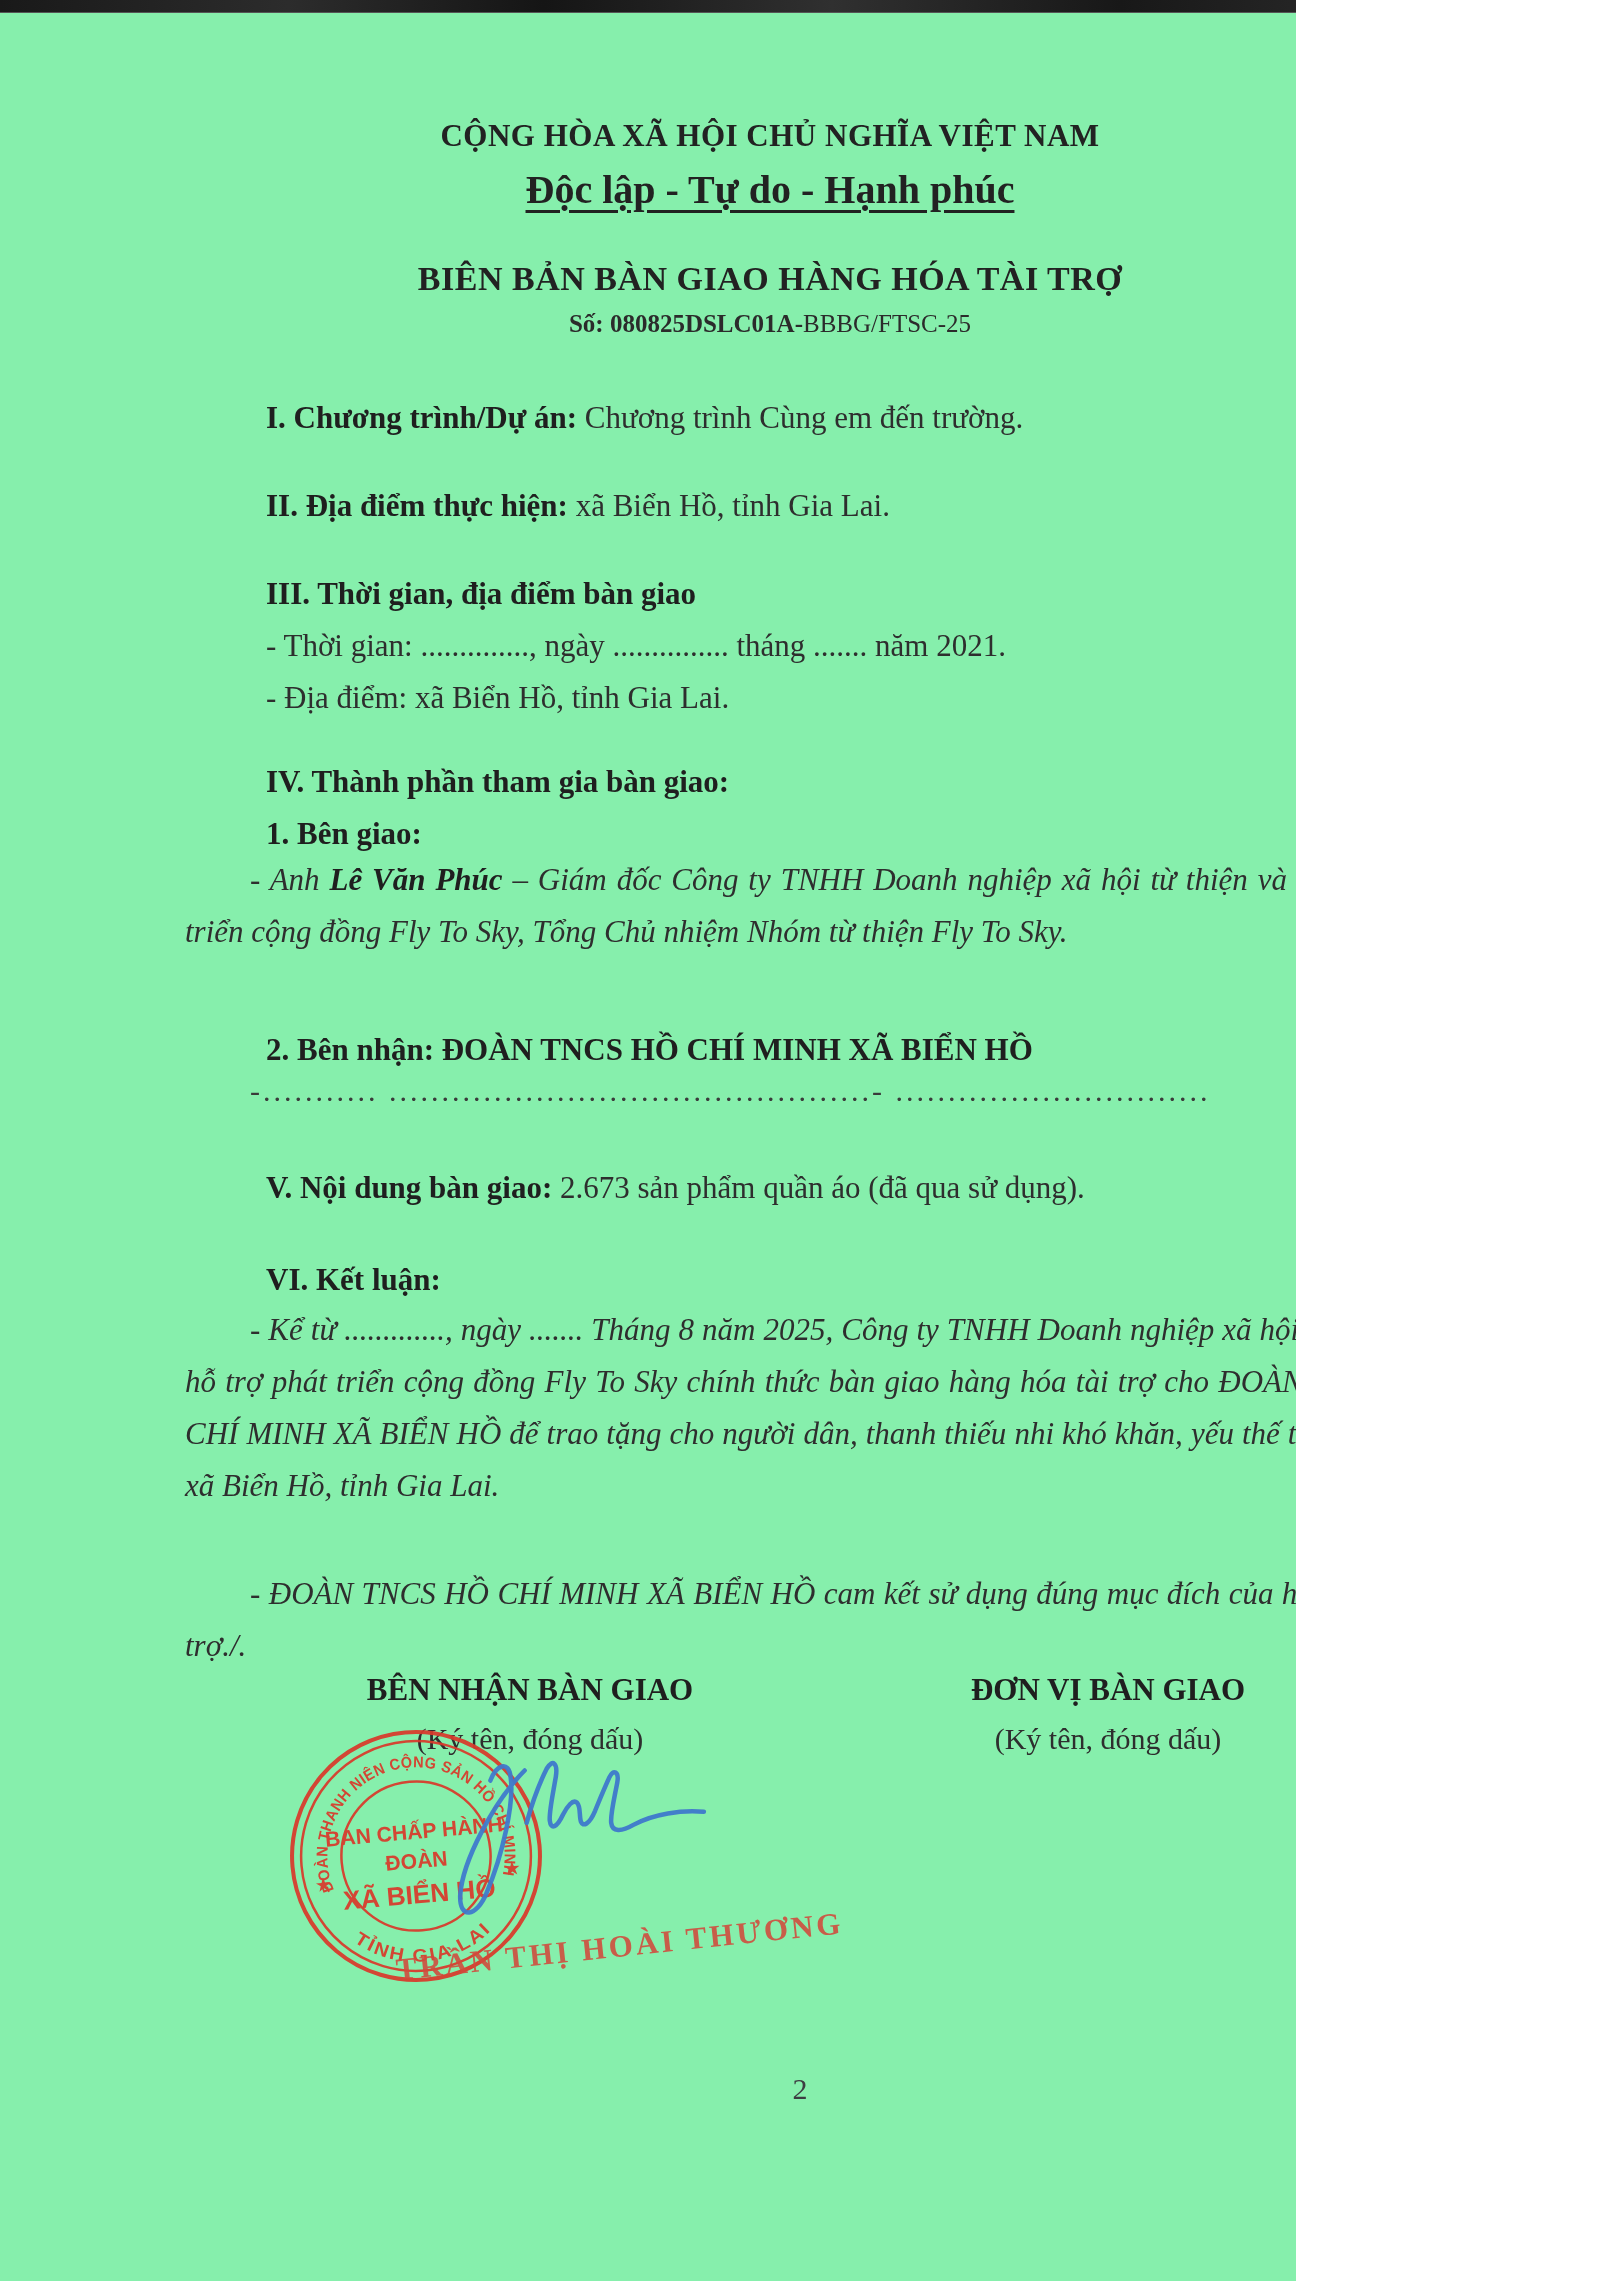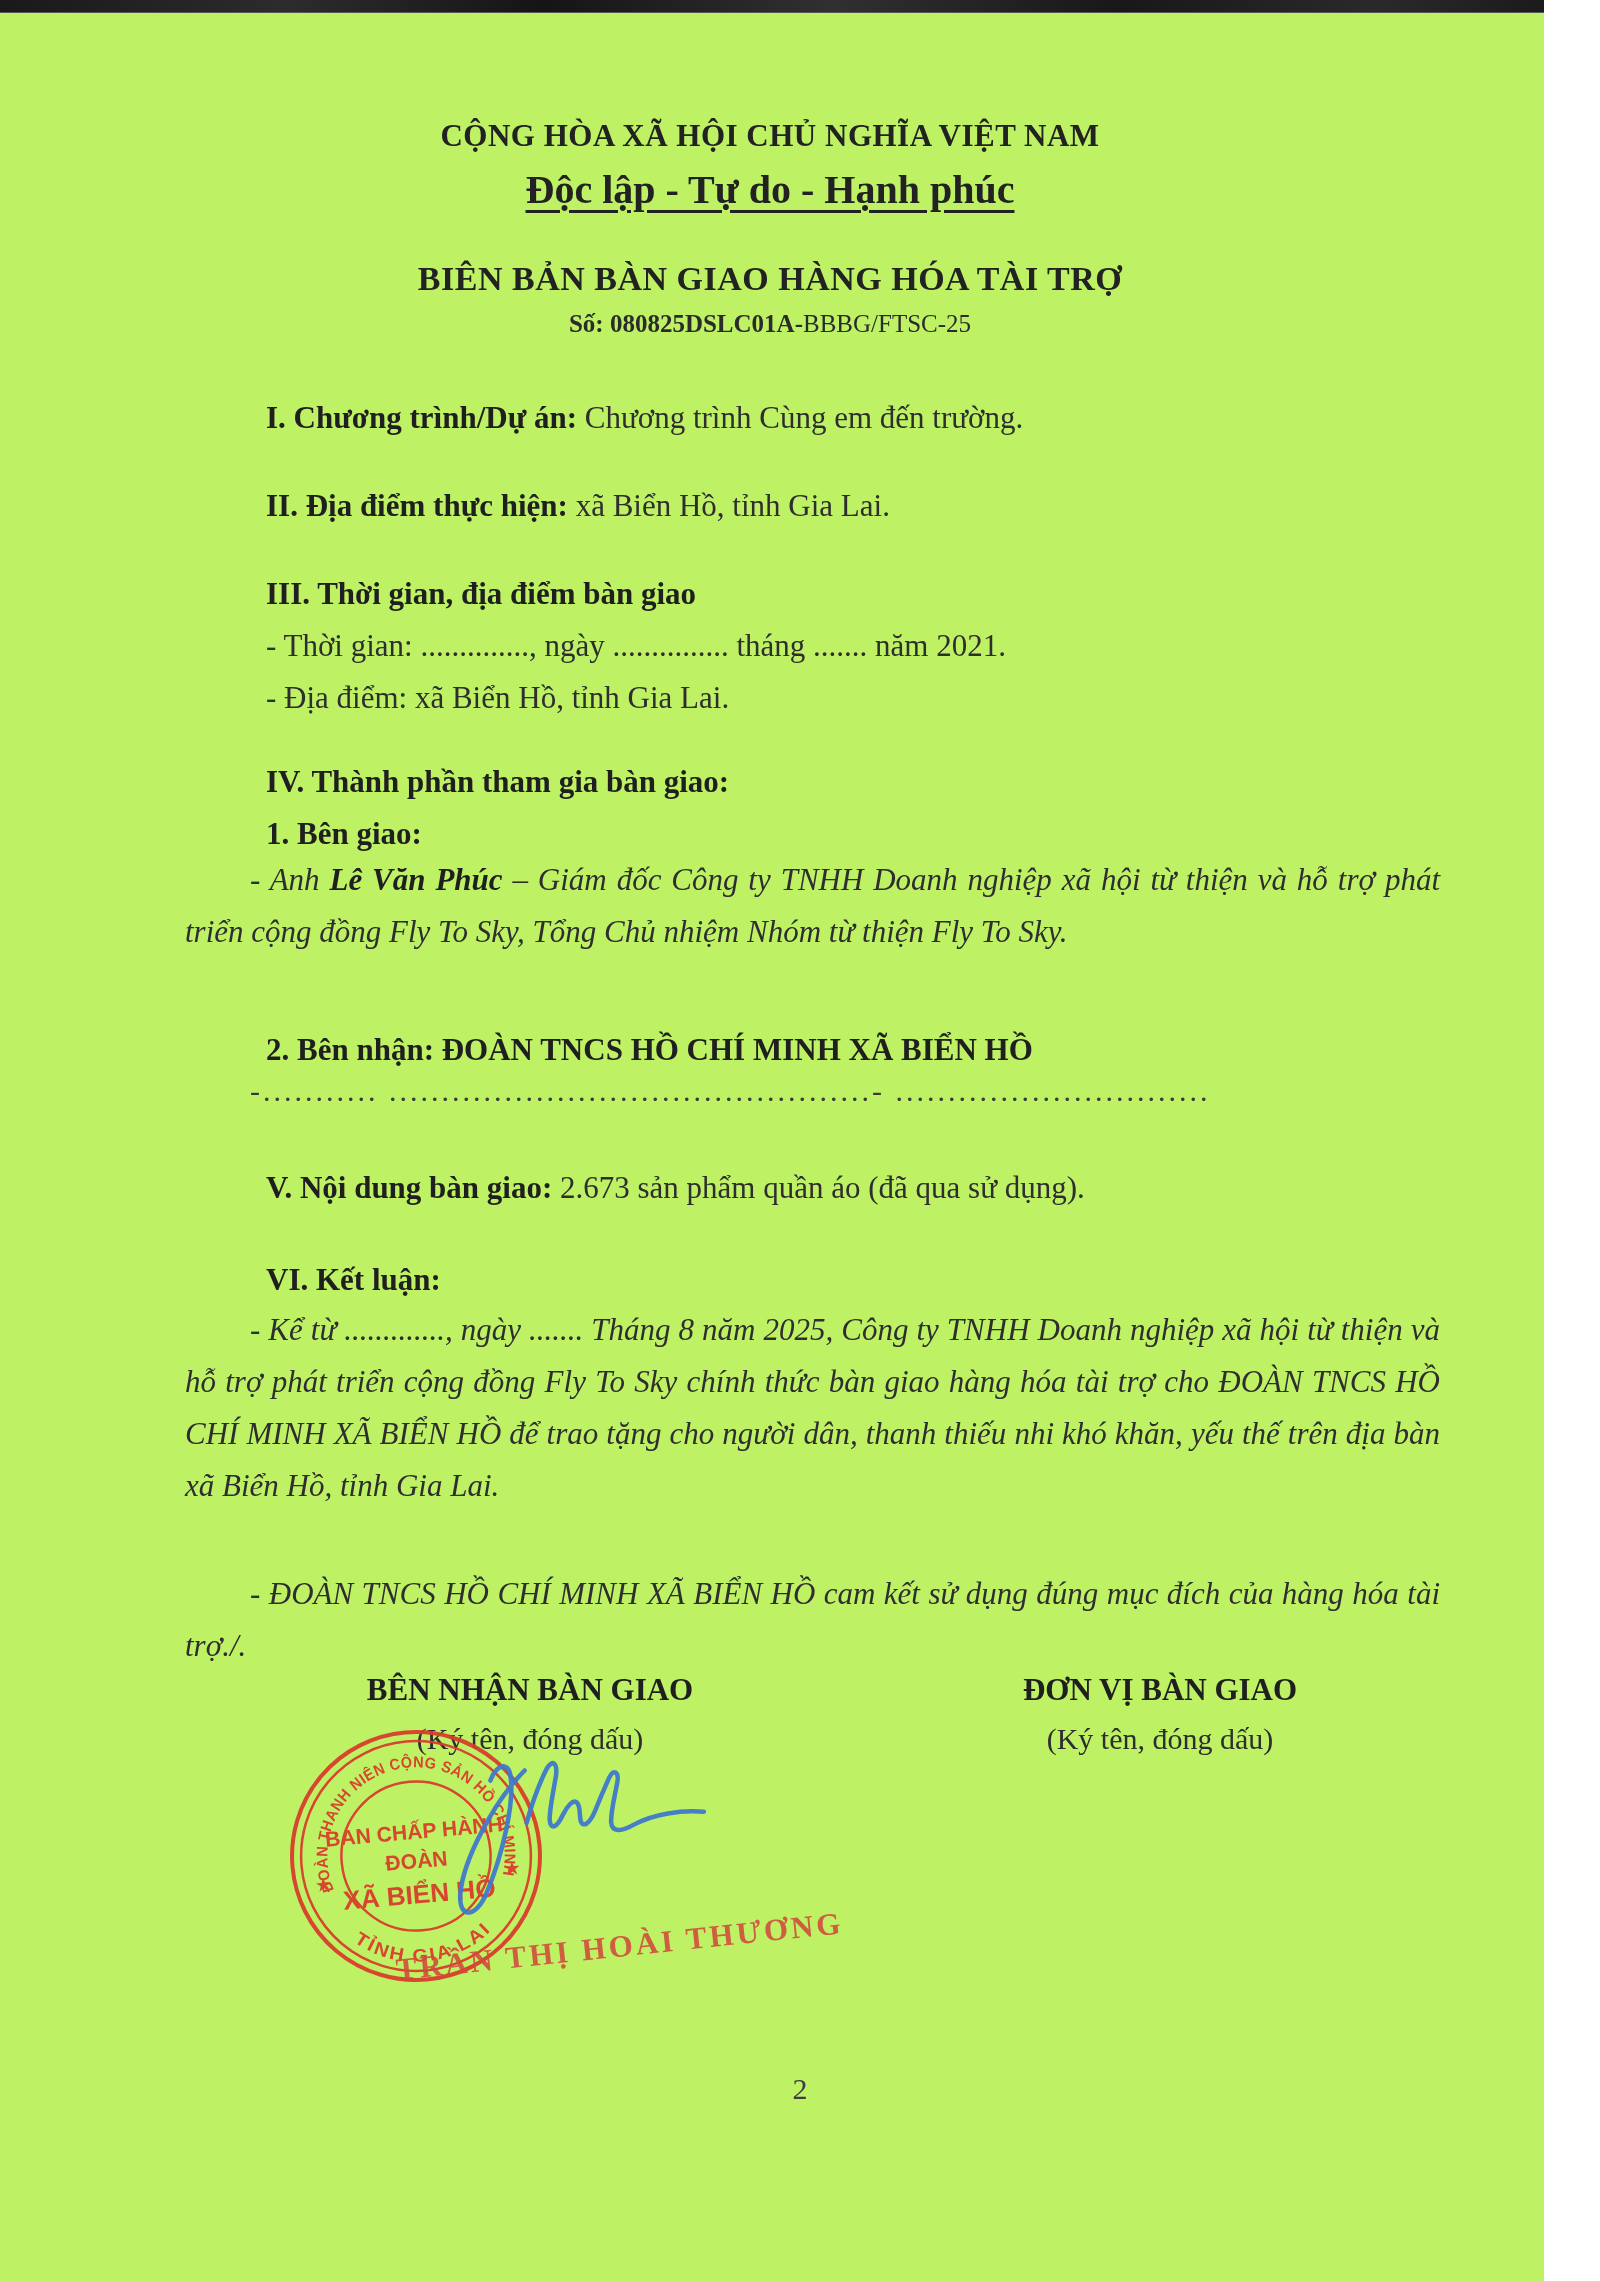--- a/index.html
+++ b/index.html
@@ -1,19 +1,19 @@
 <!DOCTYPE html>
 <html><head>
 <meta charset="utf-8">
 <style>
   html,body{margin:0;padding:0;background:#ffffff;}
   .page{
     position:relative;
-    width:1544px;height:2281px;
-    background:#bef264;
+    width:1296px;height:2281px;
+    background:#86efac;
     overflow:hidden;
     font-family:"Liberation Serif","DejaVu Serif",serif;
     color:#2e2e2e;
   }
   .scan-band{
     position:absolute;left:0;top:0;width:1600px;height:12px;
     background:linear-gradient(90deg,#191919 0%,#2c2c2c 18%,#151515 34%,#303030 52%,#181818 70%,#2a2a2a 86%,#161616 100%);
     border-bottom:1px solid #555;
   }
   .abs{position:absolute;}
@@ -26,21 +26,21 @@
   .doc-num b{font-weight:bold;}
   .line{left:266px;width:1195px;font-size:31px;line-height:40px;white-space:nowrap;margin:0;}
   .line b{color:#1f1f1f;}
   .para{left:185px;width:1255px;font-size:31px;line-height:52px;text-align:justify;text-indent:65px;margin:0;font-style:italic;}
   .para b{color:#1f1f1f;}
   .dotted{left:250px;width:1195px;font-size:30px;letter-spacing:3px;color:#3a3a3a;
     white-space:nowrap;overflow:hidden;margin:0;}
   .sig-title{font-size:31px;font-weight:bold;color:#1f1f1f;text-align:center;margin:0;}
   .sig-sub{font-size:30px;text-align:center;margin:0;color:#2e2e2e;}
   .sig-col-left{left:270px;width:520px;}
-  .sig-col-right{left:900px;width:520px;}
+  .sig-col-right{left:848px;width:520px;}
   .stamp{left:286px;top:1726px;width:260px;height:260px;transform:rotate(-5deg);opacity:.93;}
   .stamp svg{display:block;}
   .signature{left:428px;top:1754px;width:302px;height:182px;}
   .name-stamp{
     left:398px;top:1952px;width:560px;
     font-size:31px;letter-spacing:3px;color:#d24a3c;opacity:.88;
     transform:rotate(-6deg);transform-origin:left bottom;
     white-space:nowrap;margin:0;font-weight:bold;
   }
   .page-num{left:0;top:2072px;width:1600px;text-align:center;font-size:30px;color:#3d3d42;margin:0;}

